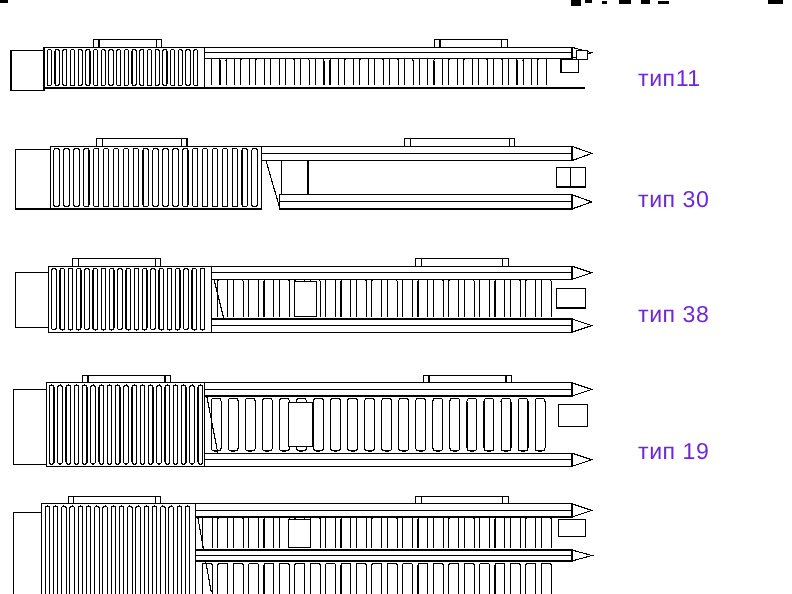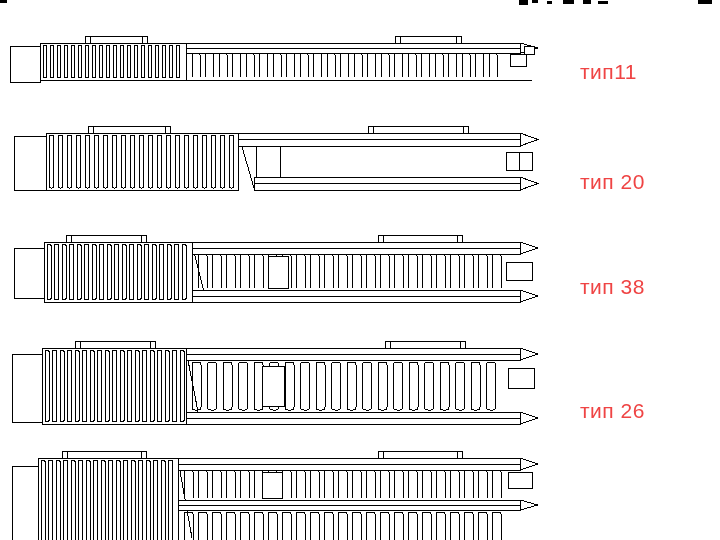--- a/index.html
+++ b/index.html
@@ -4,21 +4,21 @@
 <style>
   html,body{margin:0;padding:0;}
   body{
     width:720px;height:540px;position:relative;overflow:hidden;
     background:#ffffff;
     font-family:"Liberation Sans",sans-serif;
   }
   #diagram-svg{position:absolute;left:0;top:0;display:block;}
   .type-label{
     position:absolute;left:580px;
-    font-size:21px;color:#ef4444;letter-spacing:0.5px;
+    font-size:21px;color:#6d28d9;letter-spacing:0.5px;
     white-space:nowrap;
   }
 </style>
 </head>
 <body>
 
 <div>
   <svg id="diagram-svg" width="720" height="540" viewBox="0 0 720 540" shape-rendering="crispEdges">
       <g>
         <rect x="0" y="0" width="7" height="3" fill="#000000"></rect>
@@ -327,16 +327,16 @@
         <path d="M 450 544 L 450 514 Q 450 512 452 512 L 457 512 Q 459 512 459 514 L 459 544" fill="none" stroke="#000000" stroke-width="1"></path>
         <path d="M 464 544 L 464 514 Q 464 512 466 512 L 471 512 Q 473 512 473 514 L 473 544" fill="none" stroke="#000000" stroke-width="1"></path>
         <path d="M 478 544 L 478 514 Q 478 512 480 512 L 485 512 Q 487 512 487 514 L 487 544" fill="none" stroke="#000000" stroke-width="1"></path>
         <path d="M 492 544 L 492 514 Q 492 512 494 512 L 499 512 Q 501 512 501 514 L 501 544" fill="none" stroke="#000000" stroke-width="1"></path>
         <rect x="262" y="472" width="20" height="26" fill="#ffffff" stroke="#000000" stroke-width="1"></rect>
         <rect x="508" y="472" width="24" height="16" fill="#ffffff" stroke="#000000" stroke-width="1"></rect>
       </g>
     </svg>
 
   <div class="type-label" style="top:60px">тип11</div>
-  <div class="type-label" style="top:170px">тип 20</div>
+  <div class="type-label" style="top:170px">тип 30</div>
   <div class="type-label" style="top:275px">тип 38</div>
-  <div class="type-label" style="top:399px">тип 26</div>
+  <div class="type-label" style="top:399px">тип 19</div>
 </div>
 
 </body></html>

